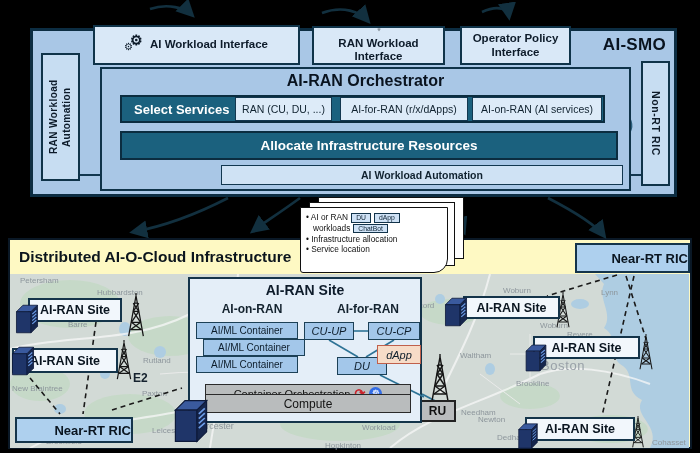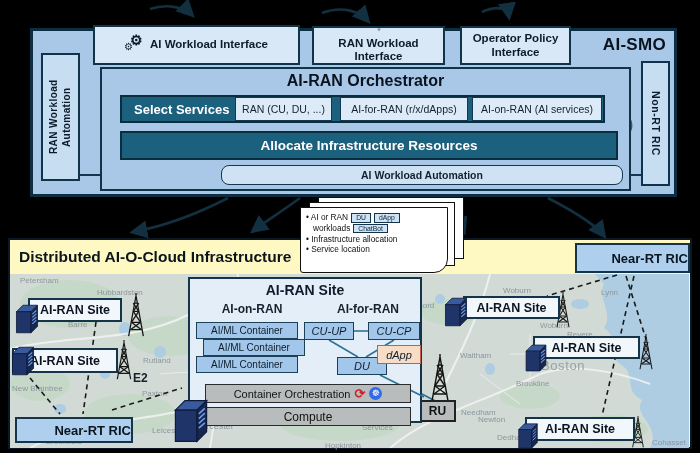--- a/index.html
+++ b/index.html
@@ -147,21 +147,21 @@
       <div class="tealbar" style="left:18px;top:26px;width:485px;height:28px;">
         <span style="padding-left:12px;font-weight:bold;font-size:13px;">Select Services</span>
       </div>
       <div class="chip" style="left:238px;top:28px;width:128px;height:24px;">AI-for-RAN (r/x/dApps)</div>
       <div class="chip" style="left:133px;top:28px;width:97px;height:24px;">RAN (CU, DU, ...)</div>
       <div class="chip" style="left:370px;top:28px;width:130px;height:24px;">AI-on-RAN (AI services)</div>
       <div class="tealbar" style="left:18px;top:62px;width:498px;height:29px;justify-content:center;">
         <span style="font-weight:bold;font-size:13.5px;">Allocate Infrastructure Resources</span>
       </div>
     </div>
-    <div id="autobar" style="left:188px;top:134px;width:402px;height:20px;border-radius:8px;">
+    <div id="autobar" style="left:188px;top:134px;width:402px;height:20px;">
       <span>AI Workload Automation</span>
     </div>
   </div>
 
   <div id="cloud" class="abs">
 
     <svg class="layer" style="left:0;top:34px;" width="679" height="174" viewBox="0 0 679 174">
       <rect x="0" y="0" width="679" height="174" fill="#d2dad6"></rect>
       <g fill="#c5d9c6" opacity="0.85">
         <ellipse cx="60" cy="30" rx="50" ry="24"></ellipse>
@@ -203,21 +203,21 @@
   <span class="maplabel" style="left:20px;top:276px;">Petersham</span>
   <span class="maplabel" style="left:97px;top:288px;">Hubbardston</span>
   <span class="maplabel" style="left:68px;top:320px;">Barre</span>
   <span class="maplabel" style="left:143px;top:356px;">Rutland</span>
   <span class="maplabel" style="left:12px;top:384px;">New Braintree</span>
   <span class="maplabel" style="left:142px;top:389px;">Paxton</span>
   <span class="maplabel" style="left:100px;top:425px;">Spencer</span>
   <span class="maplabel" style="left:152px;top:426px;">Leicester</span>
   <span class="maplabel" style="left:46px;top:437px;">Brookfield</span>
   <span class="maplabel" style="left:193px;top:421px;font-size:9px;">Worcester</span>
-  <span class="maplabel" style="left:362px;top:423px;">Services</span>
+  <span class="maplabel" style="left:362px;top:423px;">Workload</span>
   <span class="maplabel" style="left:325px;top:441px;">Hopkinton</span>
   <span class="maplabel" style="left:503px;top:286px;">Woburn</span>
   <span class="maplabel" style="left:601px;top:288px;">Lynn</span>
   <span class="maplabel" style="left:540px;top:321px;">Woburn</span>
   <span class="maplabel" style="left:567px;top:330px;">Revere</span>
   <span class="maplabel" style="left:460px;top:351px;">Waltham</span>
   <span class="maplabel" id="boston-label" style="left:541px;top:358px;">Boston</span>
   <span class="maplabel" style="left:478px;top:375px;margin-top:40px;">Newton</span>
   <span class="maplabel" style="left:516px;top:379px;">Brookline</span>
   <span class="maplabel" style="left:461px;top:408px;">Needham</span>
@@ -321,21 +321,21 @@
     <div class="smallbox" style="left:6px;top:77px;width:102px;height:17px;">AI/ML Container</div>
     <div class="smallbox cu" style="left:114px;top:43px;width:50px;height:18px;">CU-UP</div>
     <div class="smallbox cu" style="left:178px;top:43px;width:52px;height:18px;">CU-CP</div>
     <div class="smallbox cu" style="left:147px;top:78px;width:50px;height:18px;">DU</div>
     <div class="smallbox" id="dapp" style="left:187px;top:66px;width:44px;height:19px;">dApp</div>
     <div class="graybar" style="top:105px;">
       <span>Container Orchestration</span>
       <span class="refresh">⟳</span>
       <span class="k8s">☸</span>
     </div>
-    <div class="graybar" style="top:128px;font-size:12px;">
+    <div class="graybar" style="top:115px;font-size:12px;">
       <span>Compute</span>
     </div>
   </div>
 
   <div class="page notez" style="left:318px;top:197px;width:146px;height:62px;"></div>
   <div class="page notez" style="left:309px;top:202px;width:146px;height:64px;"></div>
   <div class="page notez" id="note-front" style="left:300px;top:207px;width:148px;height:66px;">
     <div>• <span>AI or RAN</span><span class="nchip">DU</span><span class="nchip">dApp</span></div>
     <div style="padding-left:7px;"><span>workloads</span><span class="nchip">ChatBot</span></div>
     <div>• <span>Infrastructure allocation</span></div>

